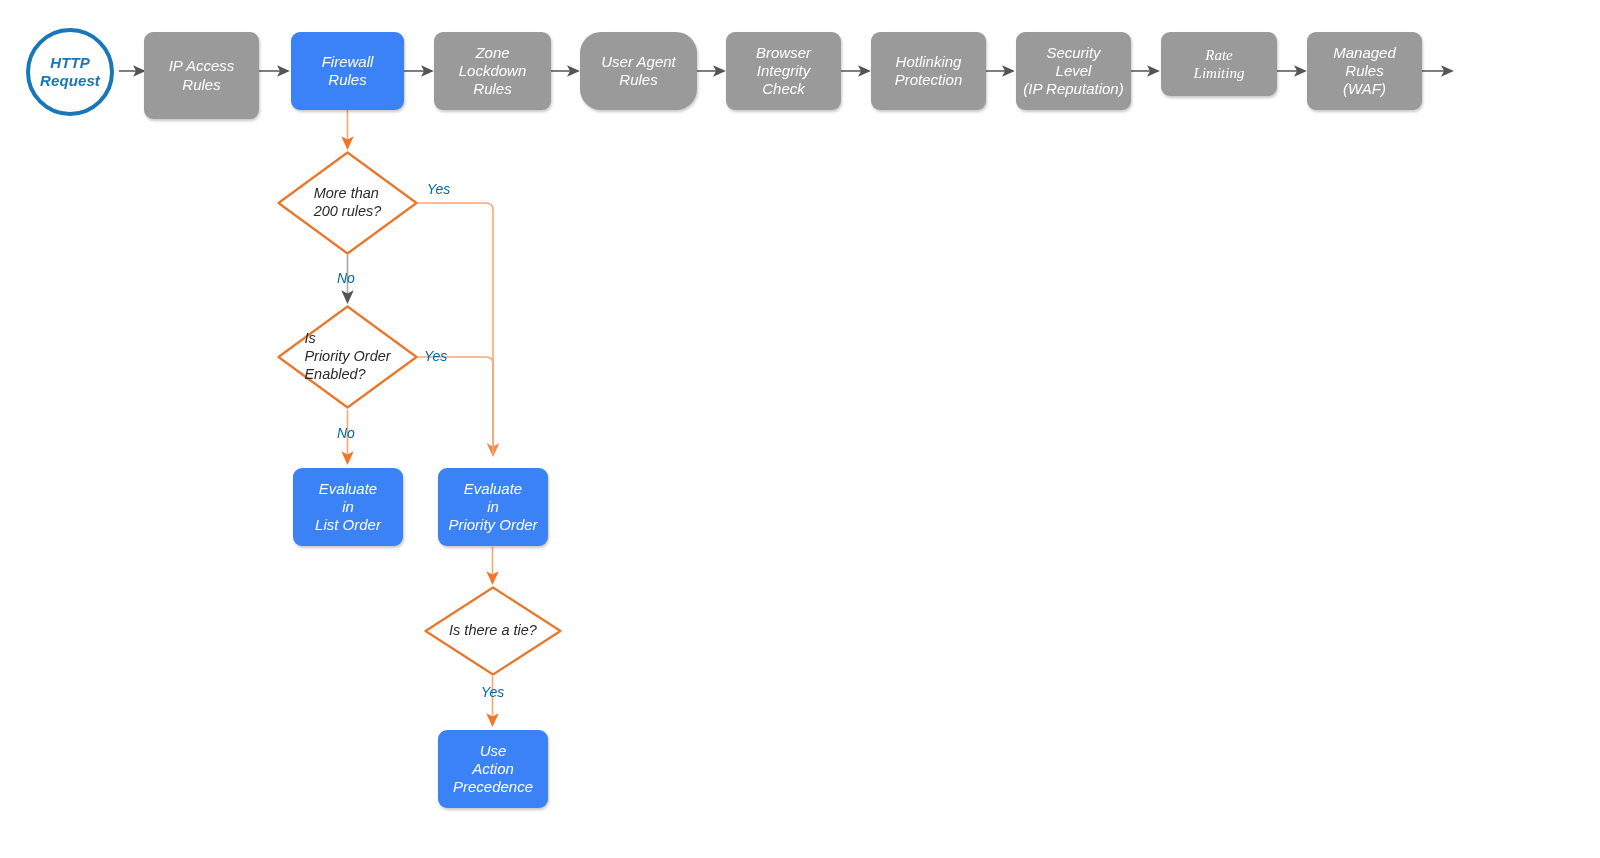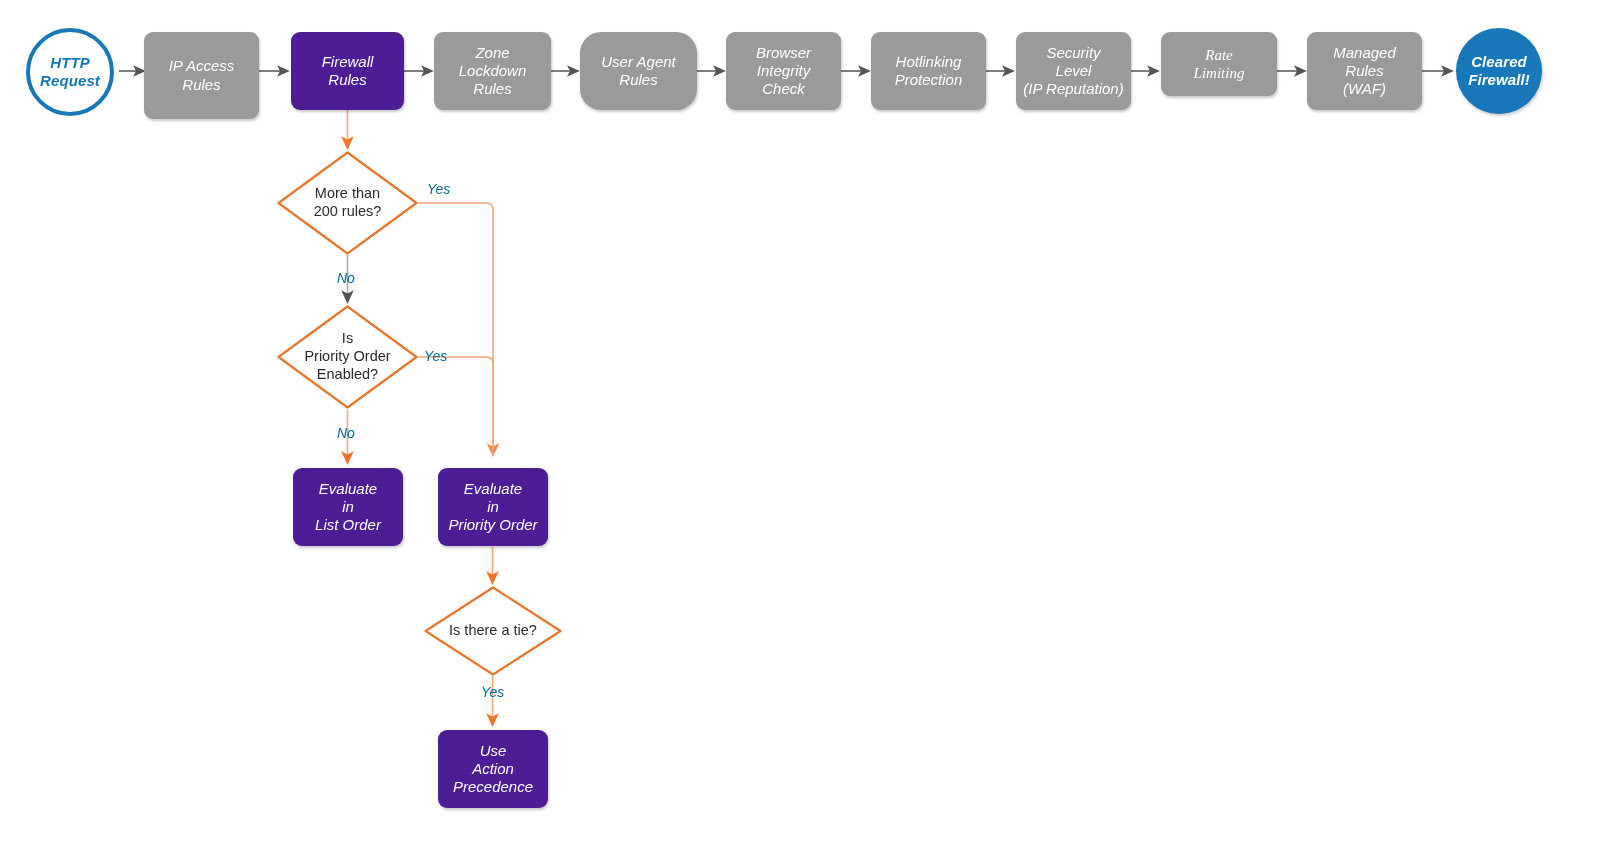--- a/index.html
+++ b/index.html
@@ -29,21 +29,21 @@
     white-space: pre-line;
   }
   .proc {
     border-radius: 9px;
     font-size: 15px;
     font-style: italic;
     color: #ffffff;
     box-shadow: 1px 2px 3px rgba(0,0,0,0.22);
   }
   .proc.gray  { background: #9a9a9a; }
-  .proc.orange{ background: #4c1d95; }
+  .proc.orange{ background: #3b82f6; }
 
   .terminal {
     border-radius: 50%;
     font-size: 15px;
     font-style: italic;
     font-weight: bold;
     letter-spacing: .1px;
   }
   .terminal.hollow {
     background: #ffffff;
@@ -64,26 +64,27 @@
     position: absolute;
     inset: 0;
     overflow: visible;
   }
   .diamond .dlabel {
     position: absolute;
     inset: 0;
     display: flex;
     align-items: center;
     justify-content: center;
-    text-align: center;
+    text-align: left;
     font-size: 14.5px;
     color: #2b2b2b;
     line-height: 1.22;
     white-space: pre-line;
     pointer-events: none;
+    font-style: italic;
   }
 
   
   .elabel {
     position: absolute;
     font-size: 14px;
     font-style: italic;
     color: #0369a1;
     white-space: nowrap;
   }
@@ -171,22 +172,20 @@
 Level
 (IP Reputation)</div>
 
   <div class="node proc gray" style="left:1161px; top:32px; width:116px; height:64px;font-family:Liberation Serif, serif;">Rate
 Limiting</div>
 
   <div class="node proc gray" style="left:1307px; top:32px; width:115px; height:78px;">Managed
 Rules
 (WAF)</div>
 
-  <div class="node terminal filled" style="left:1456px; top:28px; width:86px; height:86px;">Cleared
-Firewall!</div>
 
   <div class="diamond" style="left:277px; top:151px; width:141px; height:104px;">
     <svg viewBox="0 0 141 104" xmlns="http://www.w3.org/2000/svg">
       <polygon points="70.5,1.5 139.5,52 70.5,102.5 1.5,52" fill="#ffffff" stroke="#e8762b" stroke-width="2.2" stroke-linejoin="round"></polygon>
     </svg>
     <div class="dlabel">More than
 200 rules?</div>
   </div>
 
   <div class="elabel" style="left:427px; top:181px;">Yes</div>

